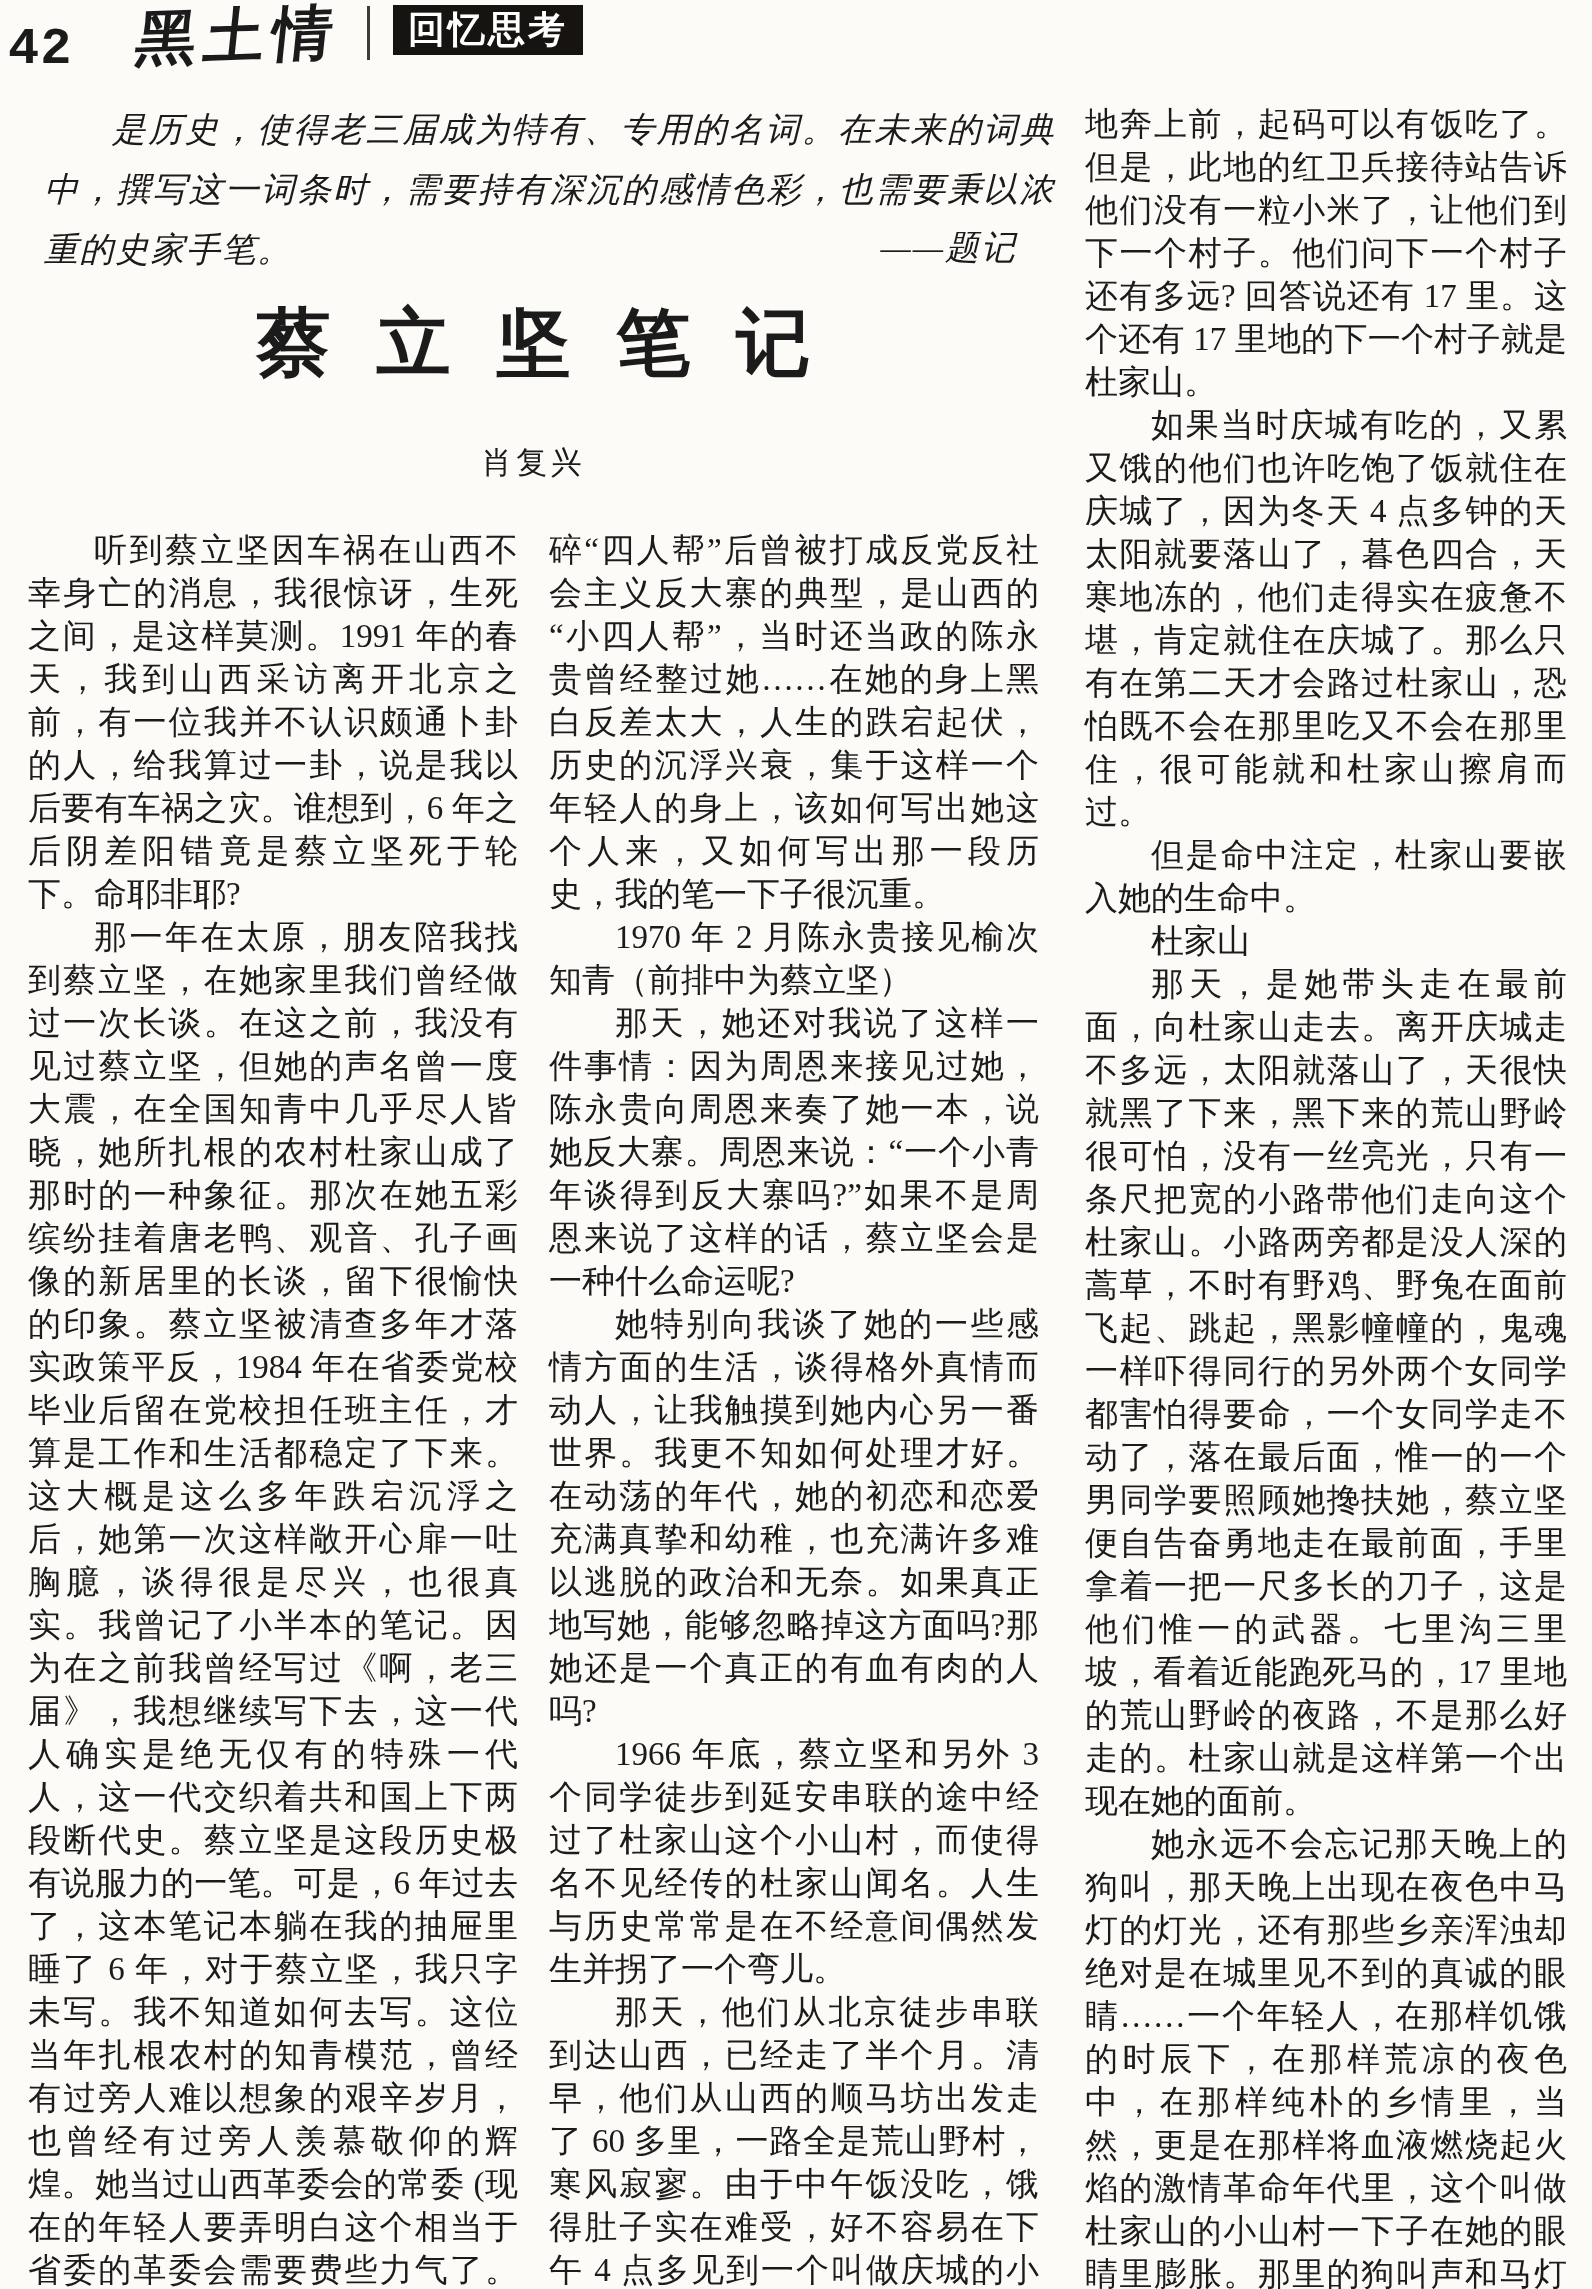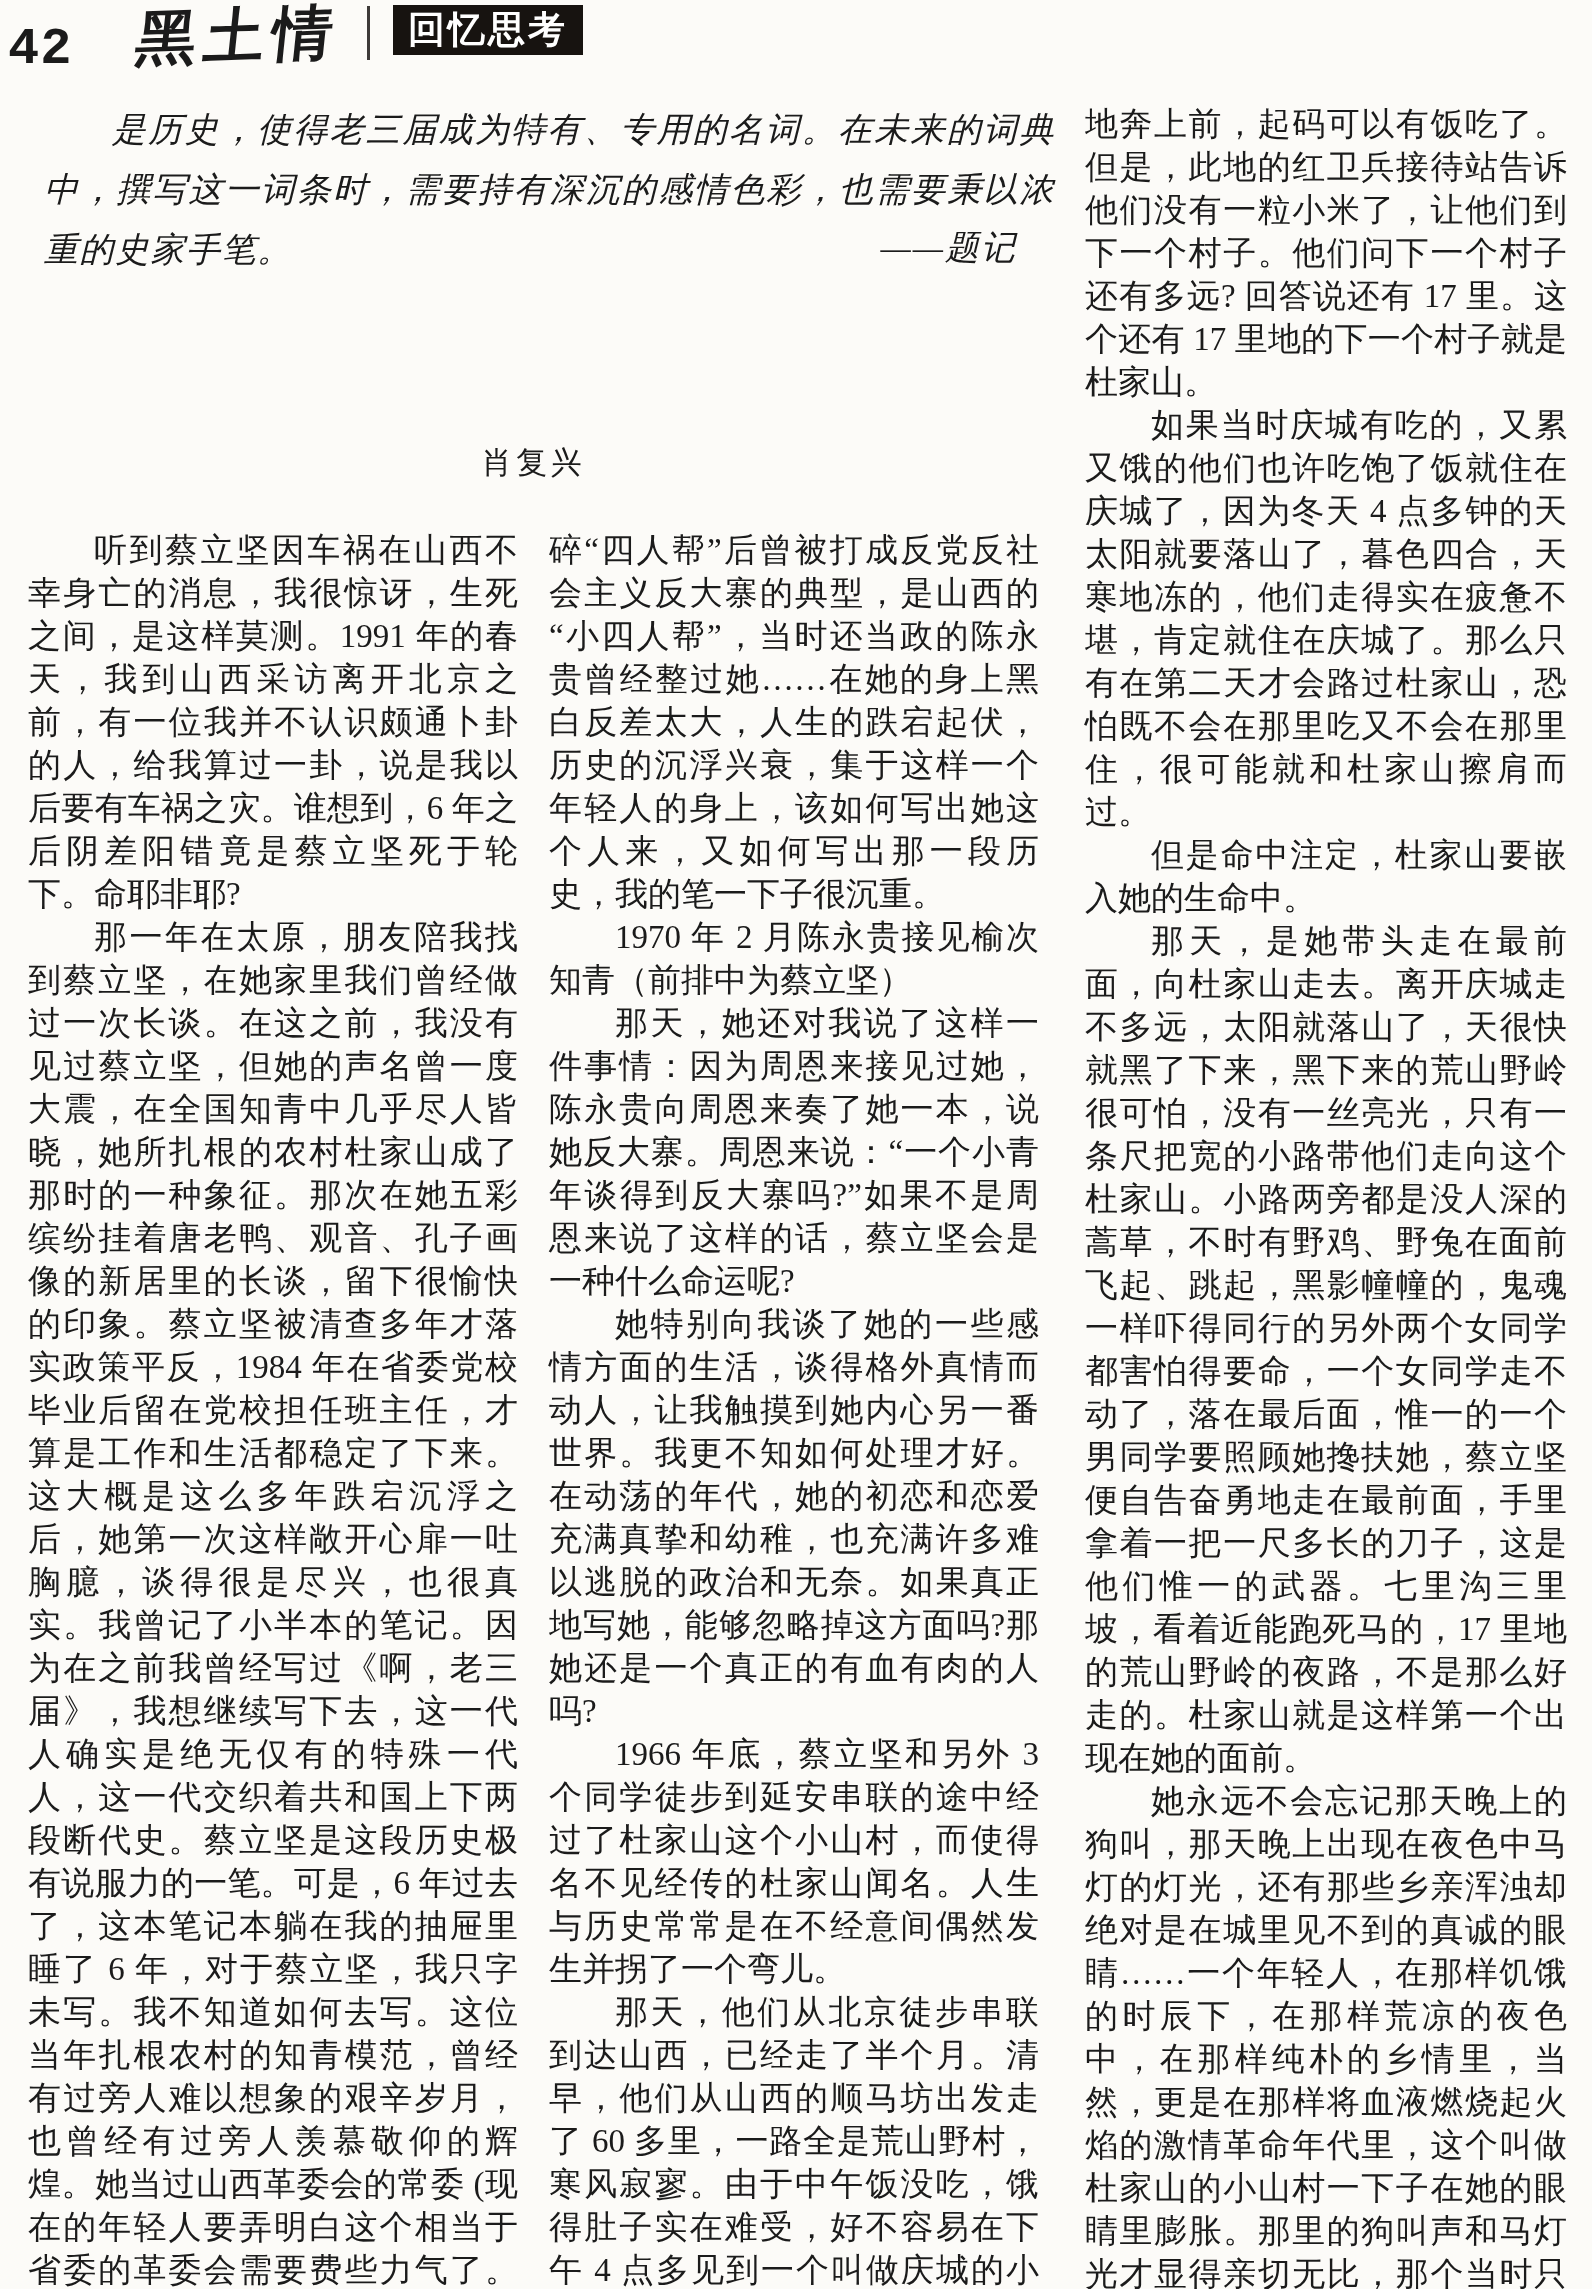--- a/index.html
+++ b/index.html
@@ -80,36 +80,38 @@
   <div class="pagenum">42</div>
   <div class="logo">黑土情</div>
   <div class="masthead-divider"></div>
   <div class="badge">回忆思考</div>
 
   <section class="epigraph">
     <p>是历史，使得老三届成为特有、专用的名词。在未来的词典中，撰写这一词条时，需要持有深沉的感情色彩，也需要秉以浓重的史家手笔。</p>
     <span class="epi-attr">——题记</span>
   </section>
 
+  <h1 class="title">蔡立坚笔记</h1>
   <div class="author">肖复兴</div>
 
   <div class="col col1">
       <p class="ind">听到蔡立坚因车祸在山西不幸身亡的消息，我很惊讶，生死之间，是这样莫测。1991 年的春天，我到山西采访离开北京之前，有一位我并不认识颇通卜卦的人，给我算过一卦，说是我以后要有车祸之灾。谁想到，6 年之后阴差阳错竟是蔡立坚死于轮下。命耶非耶?</p>
       <p class="ind">那一年在太原，朋友陪我找到蔡立坚，在她家里我们曾经做过一次长谈。在这之前，我没有见过蔡立坚，但她的声名曾一度大震，在全国知青中几乎尽人皆晓，她所扎根的农村杜家山成了那时的一种象征。那次在她五彩缤纷挂着唐老鸭、观音、孔子画像的新居里的长谈，留下很愉快的印象。蔡立坚被清查多年才落实政策平反，1984 年在省委党校毕业后留在党校担任班主任，才算是工作和生活都稳定了下来。这大概是这么多年跌宕沉浮之后，她第一次这样敞开心扉一吐胸臆，谈得很是尽兴，也很真实。我曾记了小半本的笔记。因为在之前我曾经写过《啊，老三届》，我想继续写下去，这一代人确实是绝无仅有的特殊一代人，这一代交织着共和国上下两段断代史。蔡立坚是这段历史极有说服力的一笔。可是，6 年过去了，这本笔记本躺在我的抽屉里睡了 6 年，对于蔡立坚，我只字未写。我不知道如何去写。这位当年扎根农村的知青模范，曾经有过旁人难以想象的艰辛岁月，也曾经有过旁人羡慕敬仰的辉煌。她当过山西革委会的常委 (现在的年轻人要弄明白这个相当于省委的革委会需要费些力气了。我电脑里打不出革委会这个词，但打得出常委这个词)，出席过国庆观礼，登上过天安门和毛主席老人家握过手，事迹上过《人民日报》，题为《杜家山上的新社员》的长篇文章，占了整整一大版。但她在刚刚粉</p>
     </div>
   <div class="col col2">
       <p class="">碎“四人帮”后曾被打成反党反社会主义反大寨的典型，是山西的“小四人帮”，当时还当政的陈永贵曾经整过她……在她的身上黑白反差太大，人生的跌宕起伏，历史的沉浮兴衰，集于这样一个年轻人的身上，该如何写出她这个人来，又如何写出那一段历史，我的笔一下子很沉重。</p>
       <p class="ind">1970 年 2 月陈永贵接见榆次知青（前排中为蔡立坚）</p>
       <p class="ind">那天，她还对我说了这样一件事情：因为周恩来接见过她，陈永贵向周恩来奏了她一本，说她反大寨。周恩来说：“一个小青年谈得到反大寨吗?”如果不是周恩来说了这样的话，蔡立坚会是一种什么命运呢?</p>
       <p class="ind">她特别向我谈了她的一些感情方面的生活，谈得格外真情而动人，让我触摸到她内心另一番世界。我更不知如何处理才好。在动荡的年代，她的初恋和恋爱充满真挚和幼稚，也充满许多难以逃脱的政治和无奈。如果真正地写她，能够忽略掉这方面吗?那她还是一个真正的有血有肉的人吗?</p>
       <p class="ind">1966 年底，蔡立坚和另外 3 个同学徒步到延安串联的途中经过了杜家山这个小山村，而使得名不见经传的杜家山闻名。人生与历史常常是在不经意间偶然发生并拐了一个弯儿。</p>
       <p class="ind">那天，他们从北京徒步串联到达山西，已经走了半个月。清早，他们从山西的顺马坊出发走了 60 多里，一路全是荒山野村，寒风寂寥。由于中午饭没吃，饿得肚子实在难受，好不容易在下午 4 点多见到一个叫做庆城的小村，他们像见到了救星一样，急不可耐</p>
     </div>
   <div class="col col3">
       <p class="">地奔上前，起码可以有饭吃了。但是，此地的红卫兵接待站告诉他们没有一粒小米了，让他们到下一个村子。他们问下一个村子还有多远? 回答说还有 17 里。这个还有 17 里地的下一个村子就是杜家山。</p>
       <p class="ind">如果当时庆城有吃的，又累又饿的他们也许吃饱了饭就住在庆城了，因为冬天 4 点多钟的天太阳就要落山了，暮色四合，天寒地冻的，他们走得实在疲惫不堪，肯定就住在庆城了。那么只有在第二天才会路过杜家山，恐怕既不会在那里吃又不会在那里住，很可能就和杜家山擦肩而过。</p>
       <p class="ind">但是命中注定，杜家山要嵌入她的生命中。</p>
+      <p class="ind">杜家山</p>
       <p class="ind">那天，是她带头走在最前面，向杜家山走去。离开庆城走不多远，太阳就落山了，天很快就黑了下来，黑下来的荒山野岭很可怕，没有一丝亮光，只有一条尺把宽的小路带他们走向这个杜家山。小路两旁都是没人深的蒿草，不时有野鸡、野兔在面前飞起、跳起，黑影幢幢的，鬼魂一样吓得同行的另外两个女同学都害怕得要命，一个女同学走不动了，落在最后面，惟一的一个男同学要照顾她搀扶她，蔡立坚便自告奋勇地走在最前面，手里拿着一把一尺多长的刀子，这是他们惟一的武器。七里沟三里坡，看着近能跑死马的，17 里地的荒山野岭的夜路，不是那么好走的。杜家山就是这样第一个出现在她的面前。</p>
       <p class="ind">她永远不会忘记那天晚上的狗叫，那天晚上出现在夜色中马灯的灯光，还有那些乡亲浑浊却绝对是在城里见不到的真诚的眼睛……一个年轻人，在那样饥饿的时辰下，在那样荒凉的夜色中，在那样纯朴的乡情里，当然，更是在那样将血液燃烧起火焰的激情革命年代里，这个叫做杜家山的小山村一下子在她的眼睛里膨胀。那里的狗叫声和马灯光才显得亲切无比，那个当时只有 5 户 16 人的小小村落是那样贫穷落后，记账都是用记有符号的红绿纸条代替，却让她有了一种家的感觉。</p>
     </div>
 
 </div>
 
 
 </body></html>

